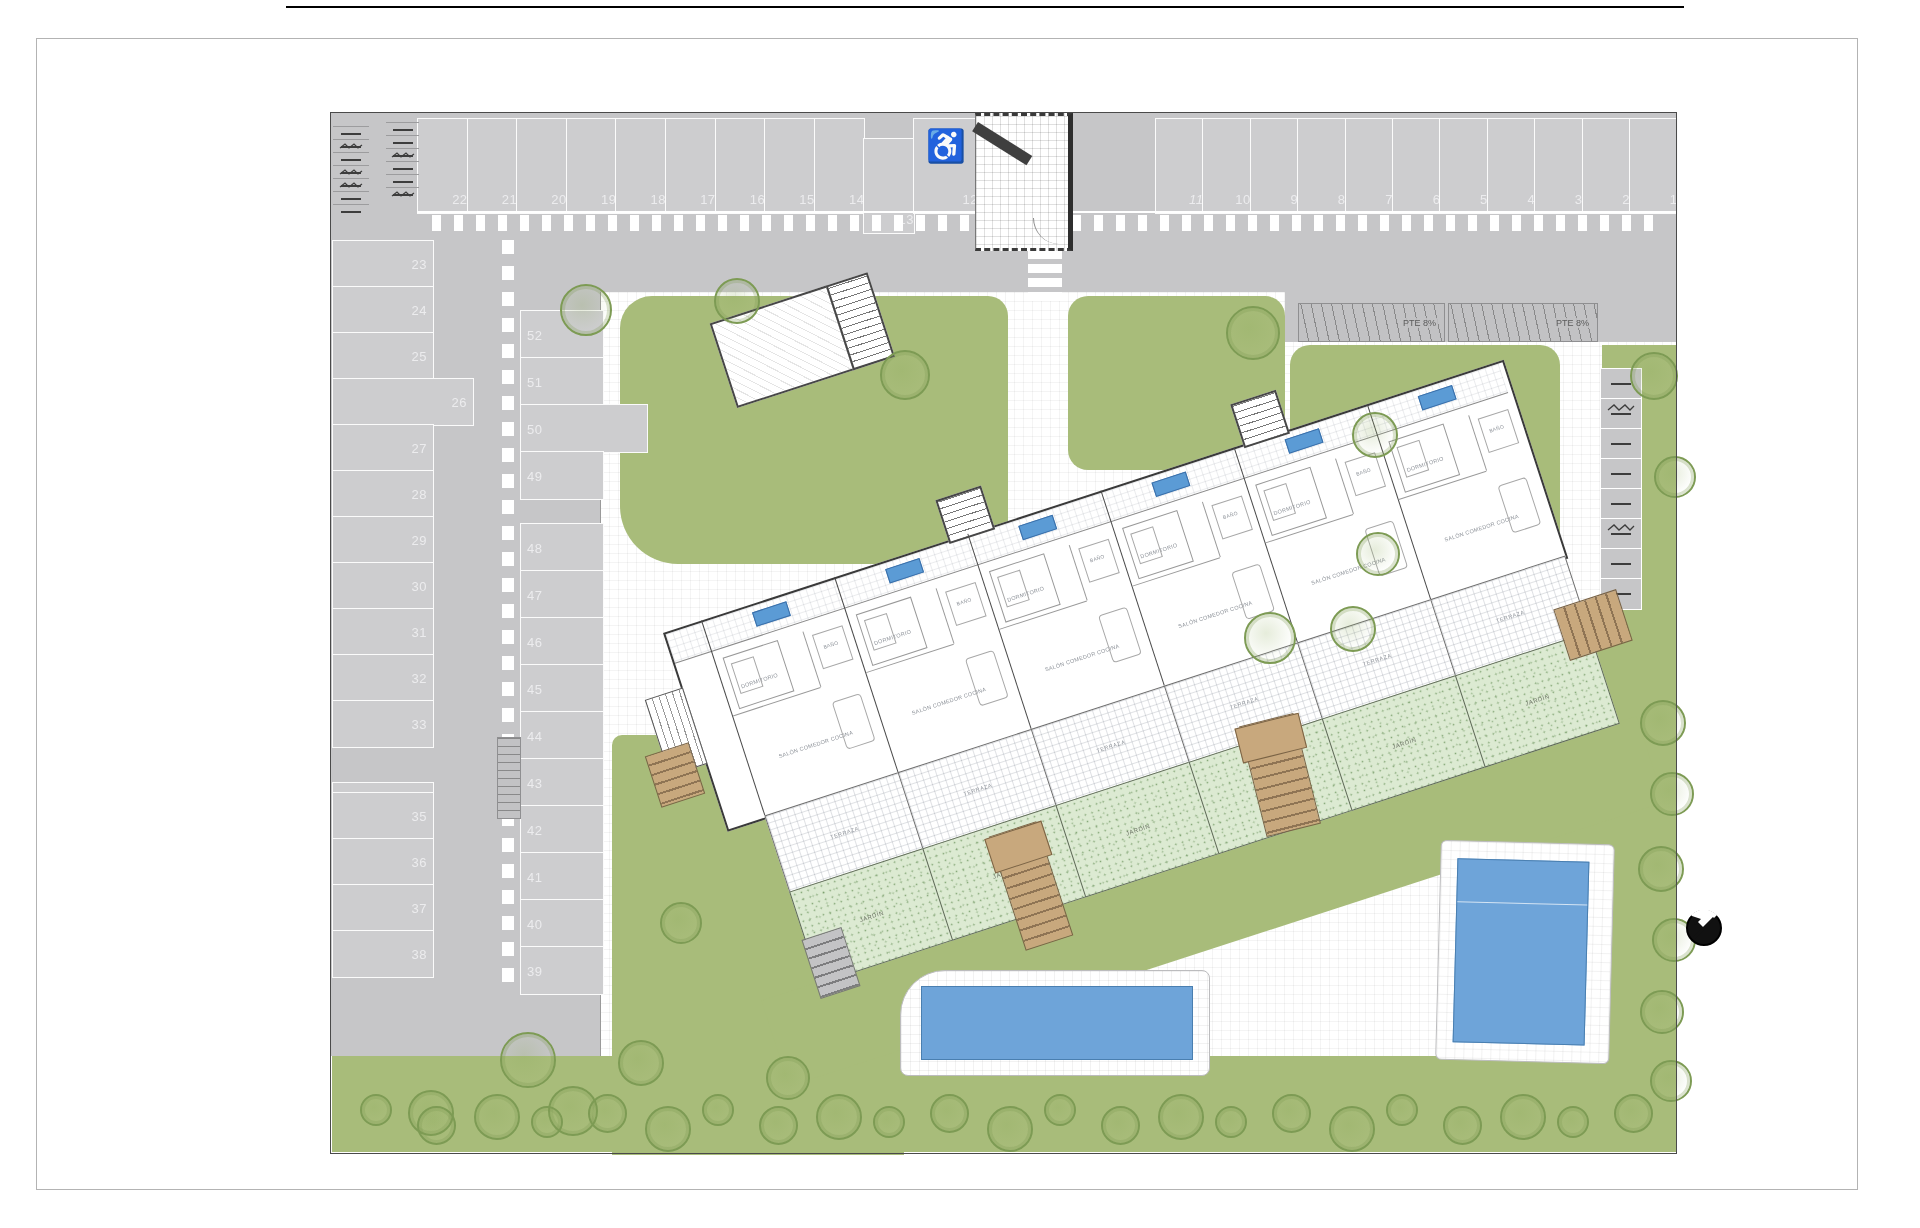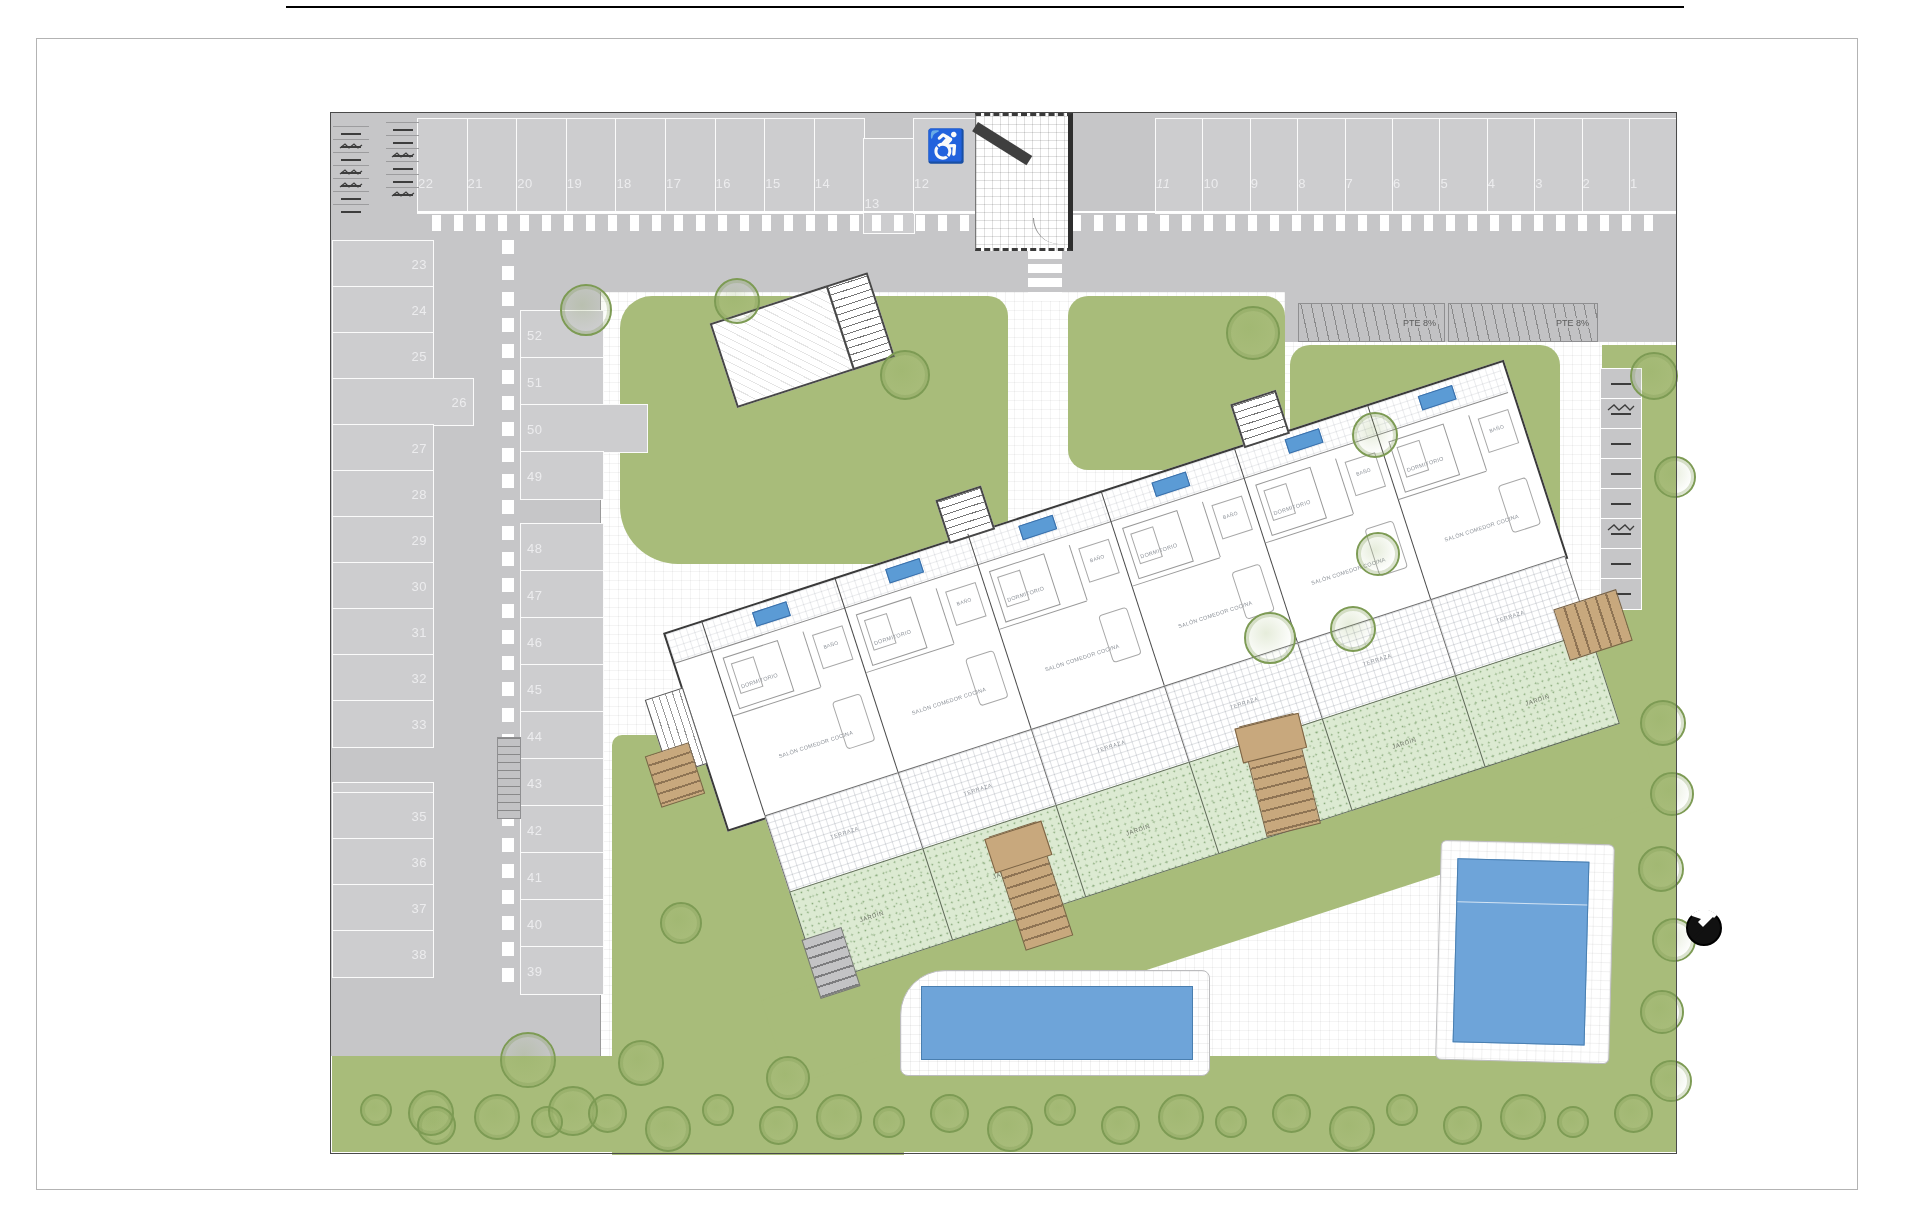--- a/index.html
+++ b/index.html
@@ -13,21 +13,21 @@
   .sheet-frame{left:36px;top:38px;width:1820px;height:1150px;border:1px solid #b3b3b3;}
   .top-line{left:286px;top:6px;width:1398px;height:2px;background:#000;}
   .plan-boundary{left:330px;top:112px;width:1345px;height:1040px;border:1px solid #4a4a4a;z-index:6;pointer-events:none;}
   .gridbg{background-image:linear-gradient(rgba(0,0,0,.045) 1px,transparent 1px),
           linear-gradient(90deg,rgba(0,0,0,.045) 1px,transparent 1px);background-size:9px 9px;background-color:#fff;}
   .site-base{left:600px;top:292px;width:1076px;height:860px;z-index:1;}
   .pave{background:var(--pavement);z-index:2;}
   .lawn{background:var(--lawn);z-index:2;}
   .stall{position:absolute;border:1.5px solid rgba(255,255,255,.92);background:var(--pavement2);}
   .stall-num{position:absolute;color:#ececee;font-size:13px;letter-spacing:.5px;}
-  .num-bottom{left:0;right:0;bottom:22px;text-align:left;}
+  .num-bottom{left:0;right:0;bottom:6px;text-align:right;}
   .num-right{right:6px;top:50%;transform:translateY(-50%);}
   .num-left{left:6px;top:50%;transform:translateY(-50%);}
   .wheel{position:absolute;left:0;right:0;top:8px;text-align:center;color:#fff;font-size:32px;}
   .dash{position:absolute;background:#fff;}
   .ramp{position:absolute;background:#c2c2c4;border:1px solid #8f8f91;
         background-image:repeating-linear-gradient(78deg,transparent 0 9px,rgba(90,90,90,.55) 9px 10px);z-index:3;}
   .ramp-label{position:absolute;right:6px;top:50%;transform:translateY(-50%);font-size:9px;color:#5a5a5a;background:rgba(194,194,196,.85);padding:0 2px;}
   .tree{position:absolute;border:2px solid #7d9b54;border-radius:50%;z-index:6;
         box-shadow:inset 0 0 0 3px rgba(125,155,84,.28);
         background:radial-gradient(circle at 42% 40%, rgba(140,170,90,.22), transparent 70%);}

